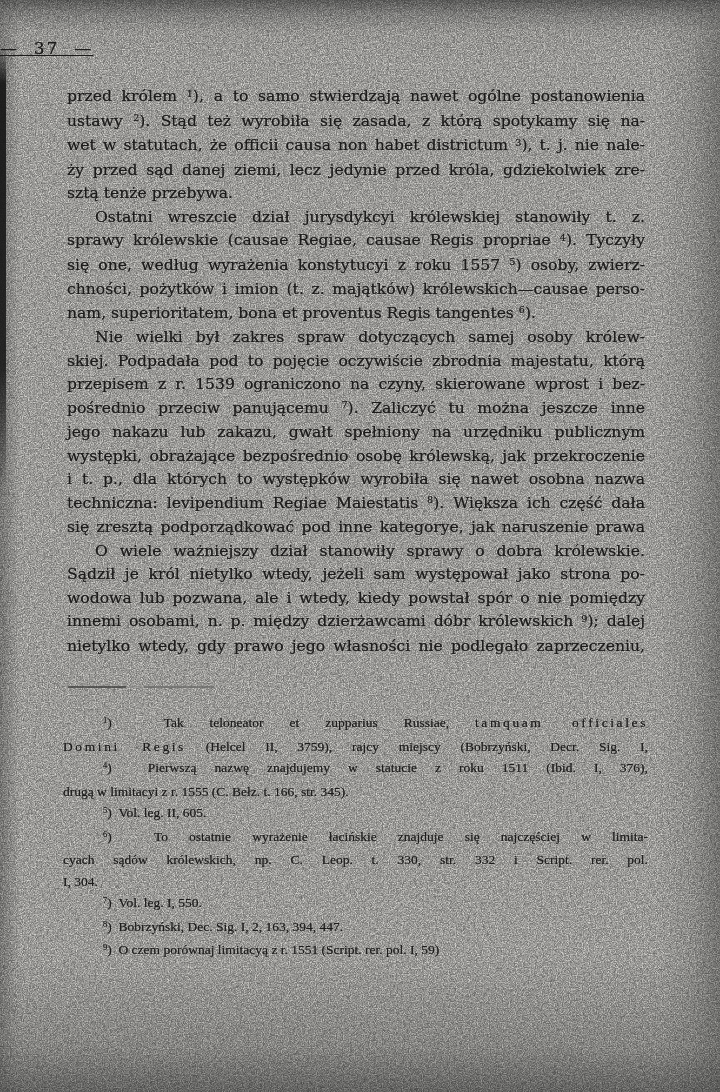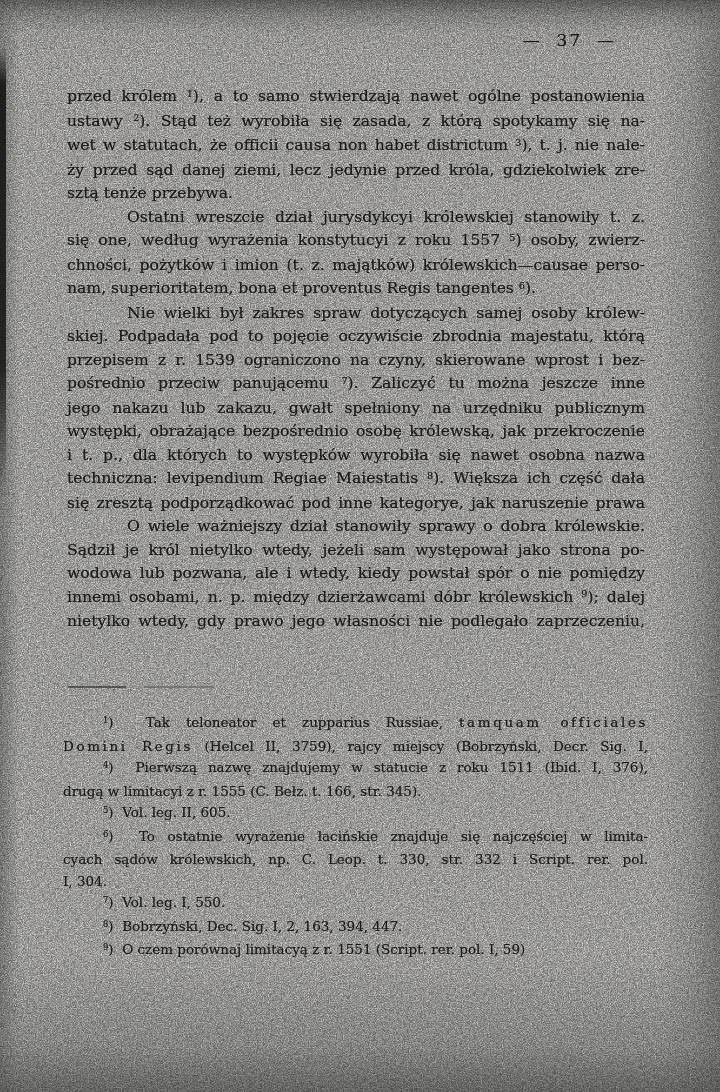--- a/index.html
+++ b/index.html
@@ -19,38 +19,40 @@
       linear-gradient(to left, rgba(122,122,119,0.60) 0px, rgba(158,158,154,0.35) 28px, rgba(216,215,211,0) 62px),
       linear-gradient(to right, rgba(85,85,83,0.40) 0px, rgba(216,215,211,0) 20px),
       var(--paper);
   }
   .left-strip{
     position:absolute;left:0;top:48px;width:6px;height:450px;
     background:linear-gradient(to bottom, rgba(25,25,25,0) 0px, rgba(22,22,22,0.92) 35px, rgba(22,22,22,0.85) 320px, rgba(30,30,30,0) 100%);
   }
   .grain{position:absolute;left:0;top:0;pointer-events:none;}
   .page-number{
-    position:absolute;top:30px;left:0;width:616px;
-    text-align:right;
+    position:absolute;top:38px;left:0;width:616px;
+    text-align:left;
     font-size:17px;letter-spacing:2px;
     text-shadow:0 0 0.5px rgba(0,0,0,0.55);
+    text-decoration:underline;
   }
   .main-text{
     position:absolute;left:67px;top:85px;width:578px;
     font-size:15.6px;line-height:23.5px;
     text-shadow:0 0 0.5px rgba(0,0,0,0.5);
   }
   .footnotes{
     position:absolute;left:63px;top:712px;width:585px;
     font-size:13.5px;line-height:21.5px;
     text-shadow:0 0 0.4px rgba(0,0,0,0.45);
+    font-family:Liberation Serif, serif;
   }
   .line{text-align:justify;}
   .line.full{text-align-last:justify;}
-  .main-text .line.ind{text-indent:28px;margin-left:32px;}
+  .main-text .line.ind{text-indent:28px;}
   .footnotes .line.ind{text-indent:40px;}
   .i{}
   .s{letter-spacing:2.6px;}
   .u{font-size:62%;position:relative;top:-0.45em;letter-spacing:0;}
   .fn-rule{
     position:absolute;left:68px;top:686px;width:146px;height:2px;opacity:0.75;
     background:linear-gradient(90deg,#3f3f3d 0 58px, rgba(130,130,128,0.45) 58px 76px, #6a6a68 76px 146px);
   }
 </style>
 </head>
@@ -77,20 +79,21 @@
 
   <div class="page-number">—&nbsp;&nbsp;37&nbsp;&nbsp;—</div>
 
   <div class="main-text">
       <div class="line full"><span>przed królem </span><span class="u">1</span><span>), a to samo stwierdzają nawet ogólne postanowienia</span></div>
       <div class="line full"><span>ustawy </span><span class="u">2</span><span>). Stąd też wyrobiła się zasada, z którą spotykamy się na-</span></div>
       <div class="line full"><span>wet w statutach, że </span><span class="i">officii causa non habet districtum </span><span class="u">3</span><span>), t. j. nie nale-</span></div>
       <div class="line full"><span>ży przed sąd danej ziemi, lecz jedynie przed króla, gdziekolwiek zre-</span></div>
       <div class="line"><span>sztą tenże przebywa.</span></div>
       <div class="line ind full"><span>Ostatni wreszcie dział jurysdykcyi królewskiej stanowiły t. z.</span></div>
+      <div class="line full"><span>sprawy królewskie (</span><span class="i">causae Regiae, causae Regis propriae </span><span class="u">4</span><span>). Tyczyły</span></div>
       <div class="line full"><span>się one, według wyrażenia konstytucyi z roku 1557 </span><span class="u">5</span><span>) osoby, zwierz-</span></div>
       <div class="line full"><span>chności, pożytków i imion (t. z. majątków) królewskich—</span><span class="i">causae perso-</span></div>
       <div class="line"><span class="i">nam, superioritatem, bona et proventus Regis tangentes </span><span class="u">6</span><span>).</span></div>
       <div class="line ind full"><span>Nie wielki był zakres spraw dotyczących samej osoby królew-</span></div>
       <div class="line full"><span>skiej. Podpadała pod to pojęcie oczywiście zbrodnia majestatu, którą</span></div>
       <div class="line full"><span>przepisem z r. 1539 ograniczono na czyny, skierowane wprost i bez-</span></div>
       <div class="line full"><span>pośrednio przeciw panującemu </span><span class="u">7</span><span>). Zaliczyć tu można jeszcze inne</span></div>
       <div class="line full"><span>jego nakazu lub zakazu, gwałt spełniony na urzędniku publicznym</span></div>
       <div class="line full"><span>występki, obrażające bezpośrednio osobę królewską, jak przekroczenie</span></div>
       <div class="line full"><span>i t. p., dla których to występków wyrobiła się nawet osobna nazwa</span></div>

